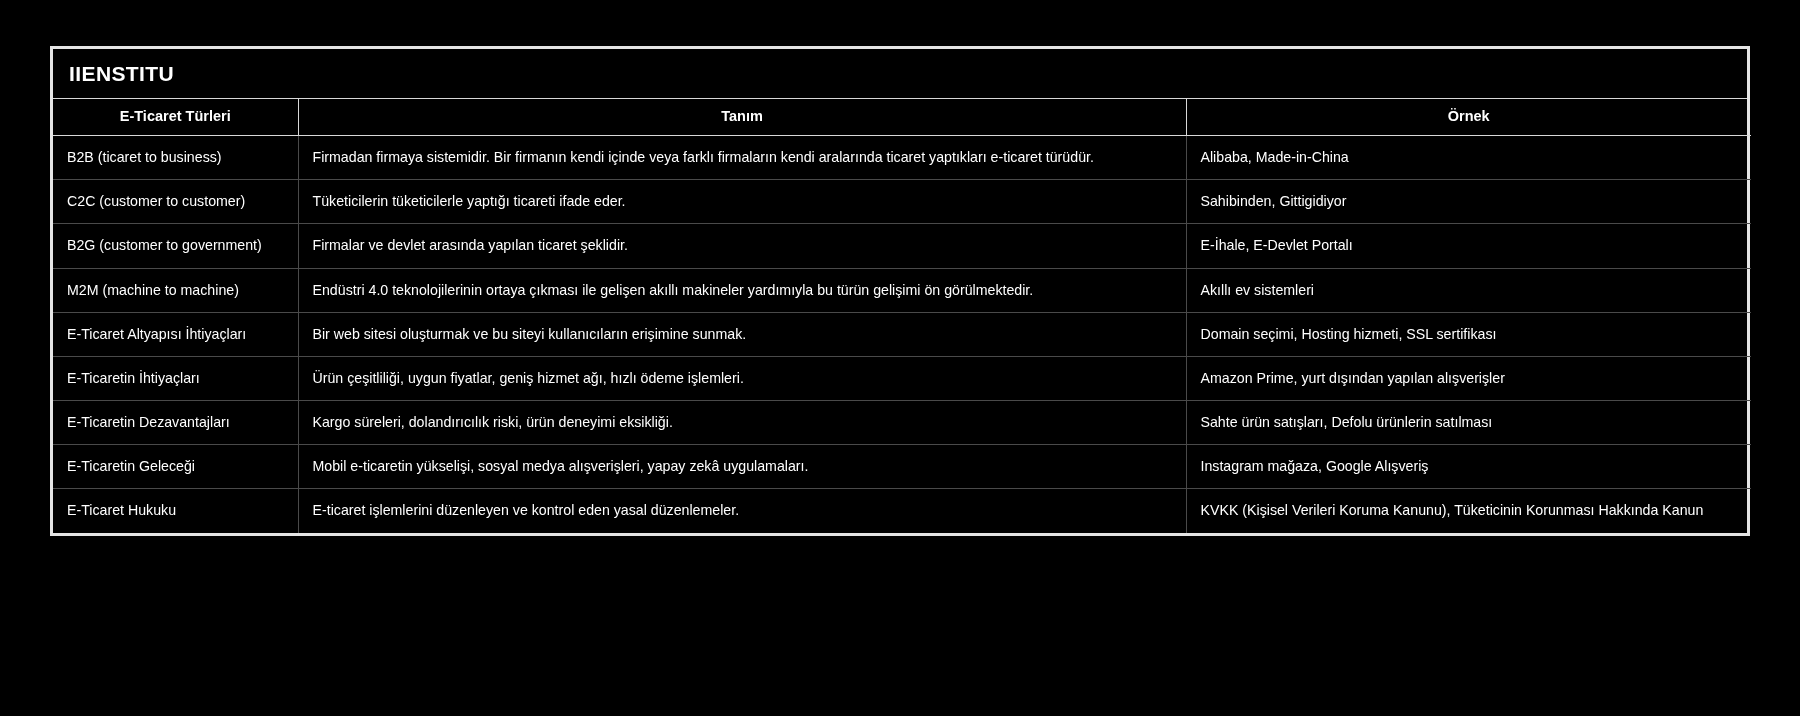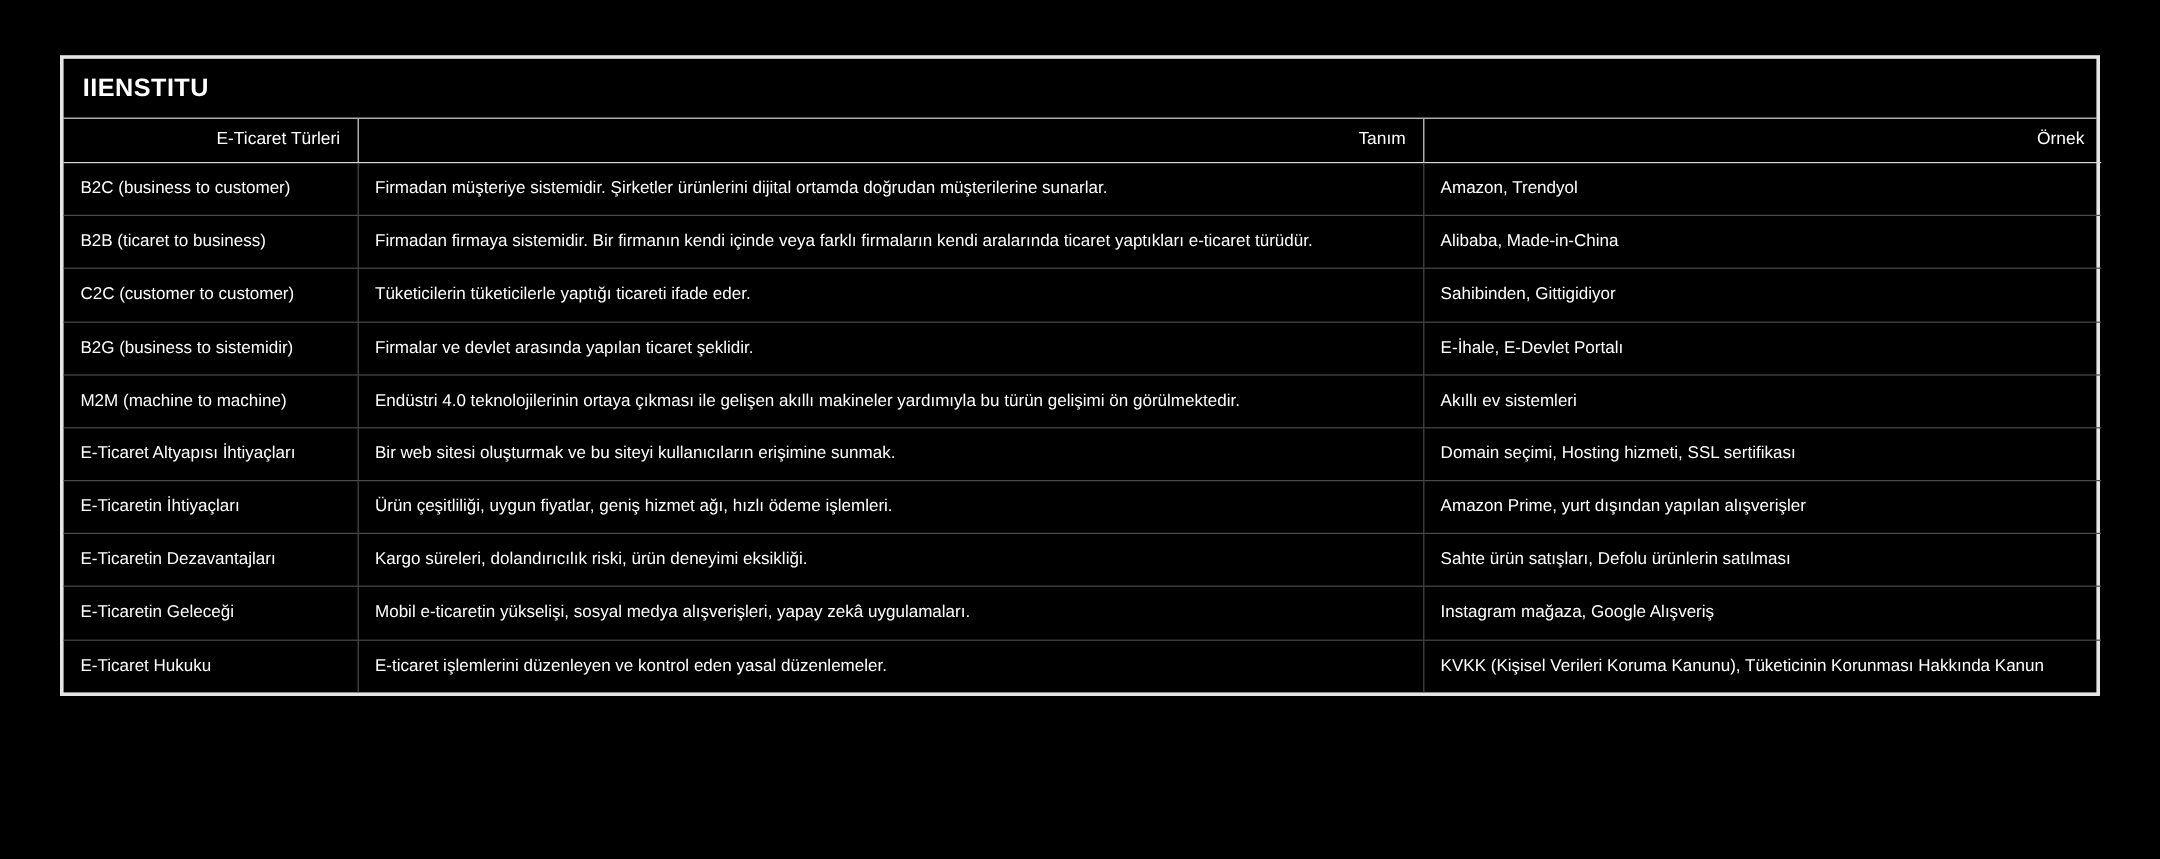--- a/index.html
+++ b/index.html
@@ -46,23 +46,23 @@
   }
   table {
     width: 100%;
     border-collapse: collapse;
     table-layout: fixed;
   }
   col.c1 { width: 245px; }
   col.c2 { width: 888px; }
   col.c3 { width: 565px; }
   thead th {
-    text-align: right;
+    text-align: center;
     font-size: 14.5px;
-    font-weight: 400;
+    font-weight: 700;
     color: #ffffff;
     padding: 9px 14px 11px 14px;
     border-bottom: 1px solid #d8d8d8;
     border-right: 1px solid #d8d8d8;
     vertical-align: middle;
   }
   thead th:last-child { border-right: none; }
   tbody td {
     font-size: 14.2px;
     line-height: 1.35;
@@ -97,36 +97,31 @@
       </colgroup>
       <thead>
         <tr>
           <th>E-Ticaret Türleri</th>
           <th>Tanım</th>
           <th>Örnek</th>
         </tr>
       </thead>
       <tbody>
         <tr>
-          <td class="col-type">B2C (business to customer)</td>
-          <td class="col-def">Firmadan müşteriye sistemidir. Şirketler ürünlerini dijital ortamda doğrudan müşterilerine sunarlar.</td>
-          <td class="col-ex">Amazon, Trendyol</td>
-        </tr>
-        <tr>
           <td class="col-type">B2B (ticaret to business)</td>
           <td class="col-def">Firmadan firmaya sistemidir. Bir firmanın kendi içinde veya farklı firmaların kendi aralarında ticaret yaptıkları e-ticaret türüdür.</td>
           <td class="col-ex">Alibaba, Made-in-China</td>
         </tr>
         <tr>
           <td class="col-type">C2C (customer to customer)</td>
           <td class="col-def">Tüketicilerin tüketicilerle yaptığı ticareti ifade eder.</td>
           <td class="col-ex">Sahibinden, Gittigidiyor</td>
         </tr>
         <tr>
-          <td class="col-type">B2G (business to sistemidir)</td>
+          <td class="col-type">B2G (customer to government)</td>
           <td class="col-def">Firmalar ve devlet arasında yapılan ticaret şeklidir.</td>
           <td class="col-ex">E-İhale, E-Devlet Portalı</td>
         </tr>
         <tr>
           <td class="col-type">M2M (machine to machine)</td>
           <td class="col-def">Endüstri 4.0 teknolojilerinin ortaya çıkması ile gelişen akıllı makineler yardımıyla bu türün gelişimi ön görülmektedir.</td>
           <td class="col-ex">Akıllı ev sistemleri</td>
         </tr>
         <tr>
           <td class="col-type">E-Ticaret Altyapısı İhtiyaçları</td>

